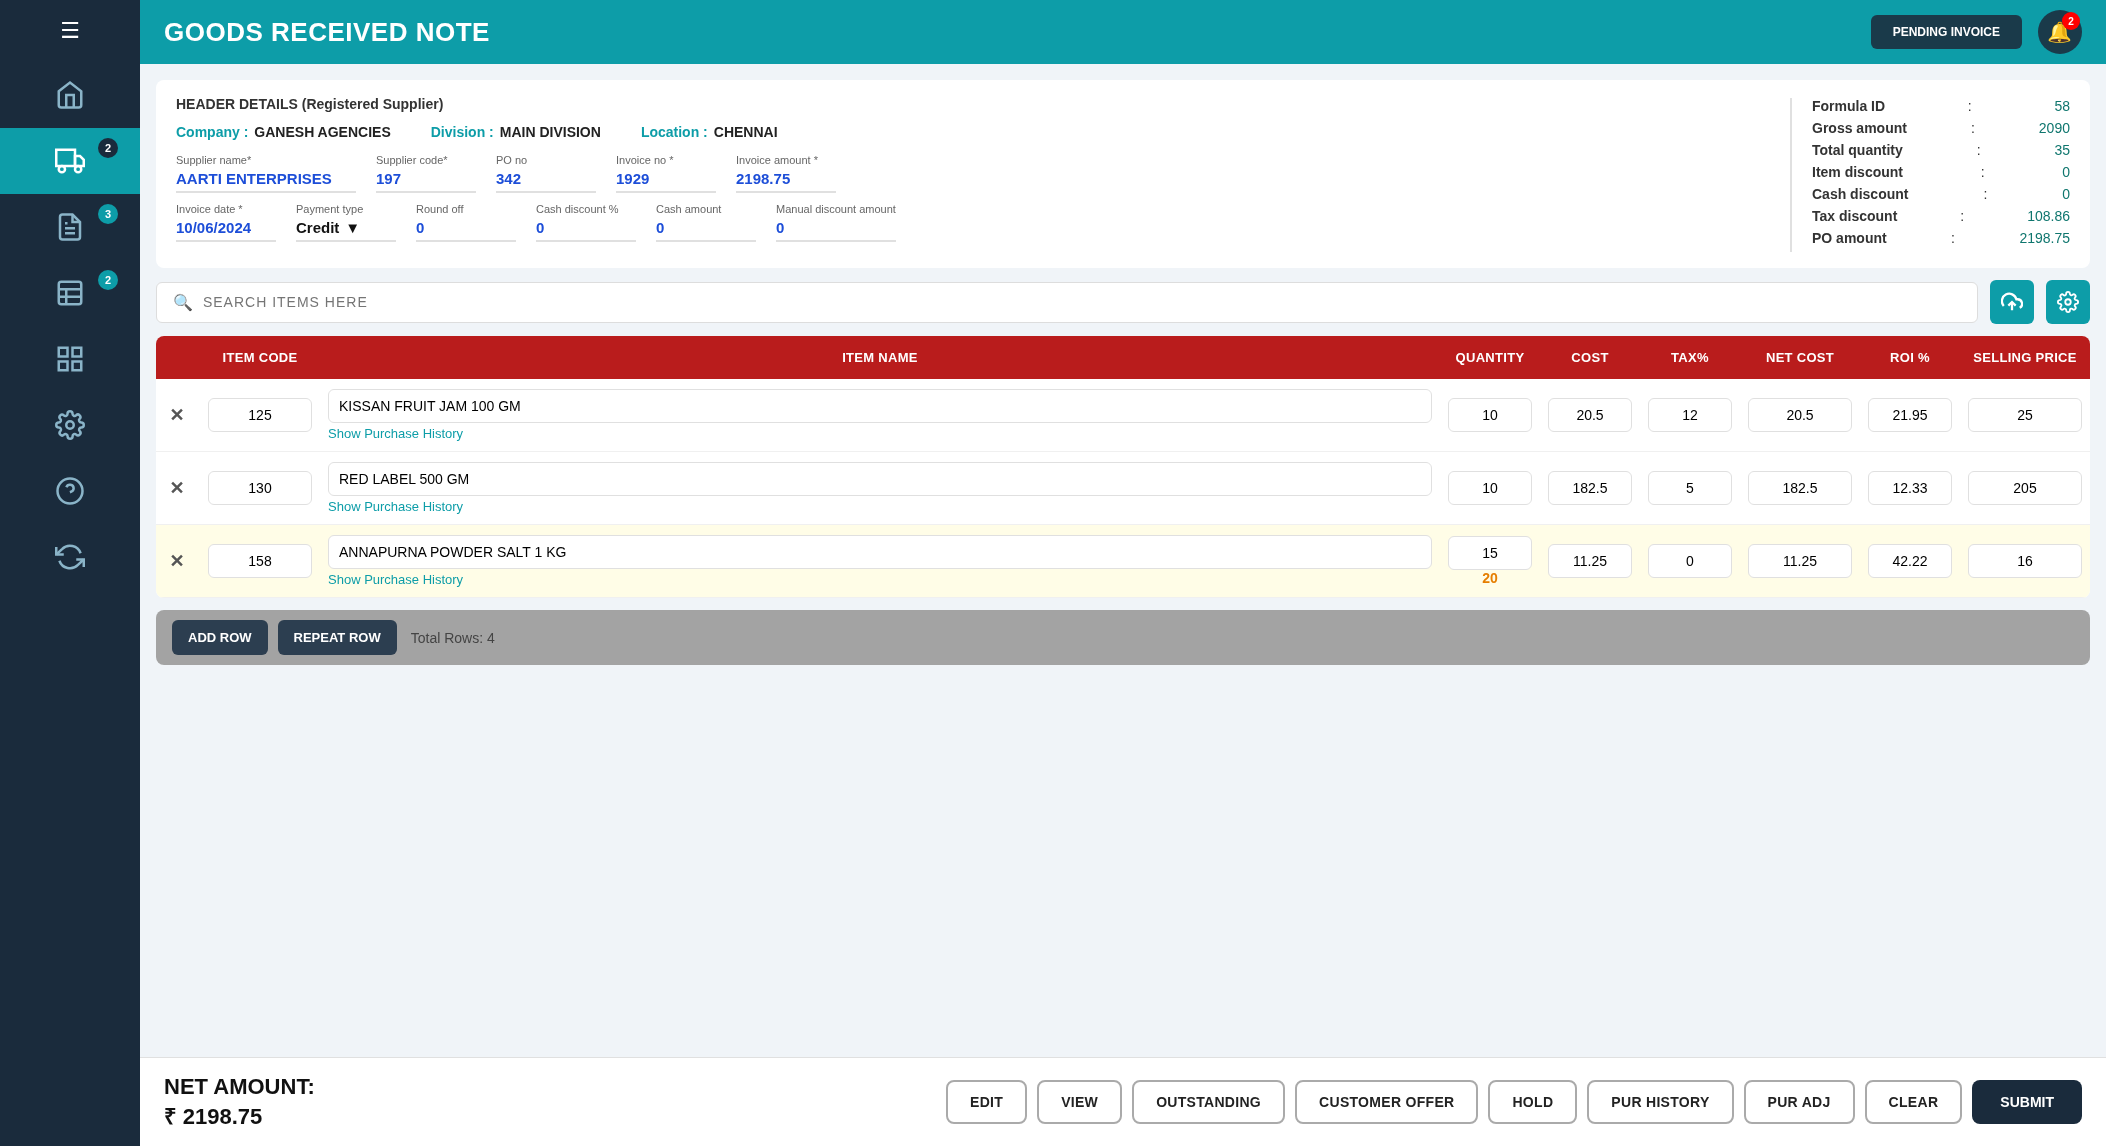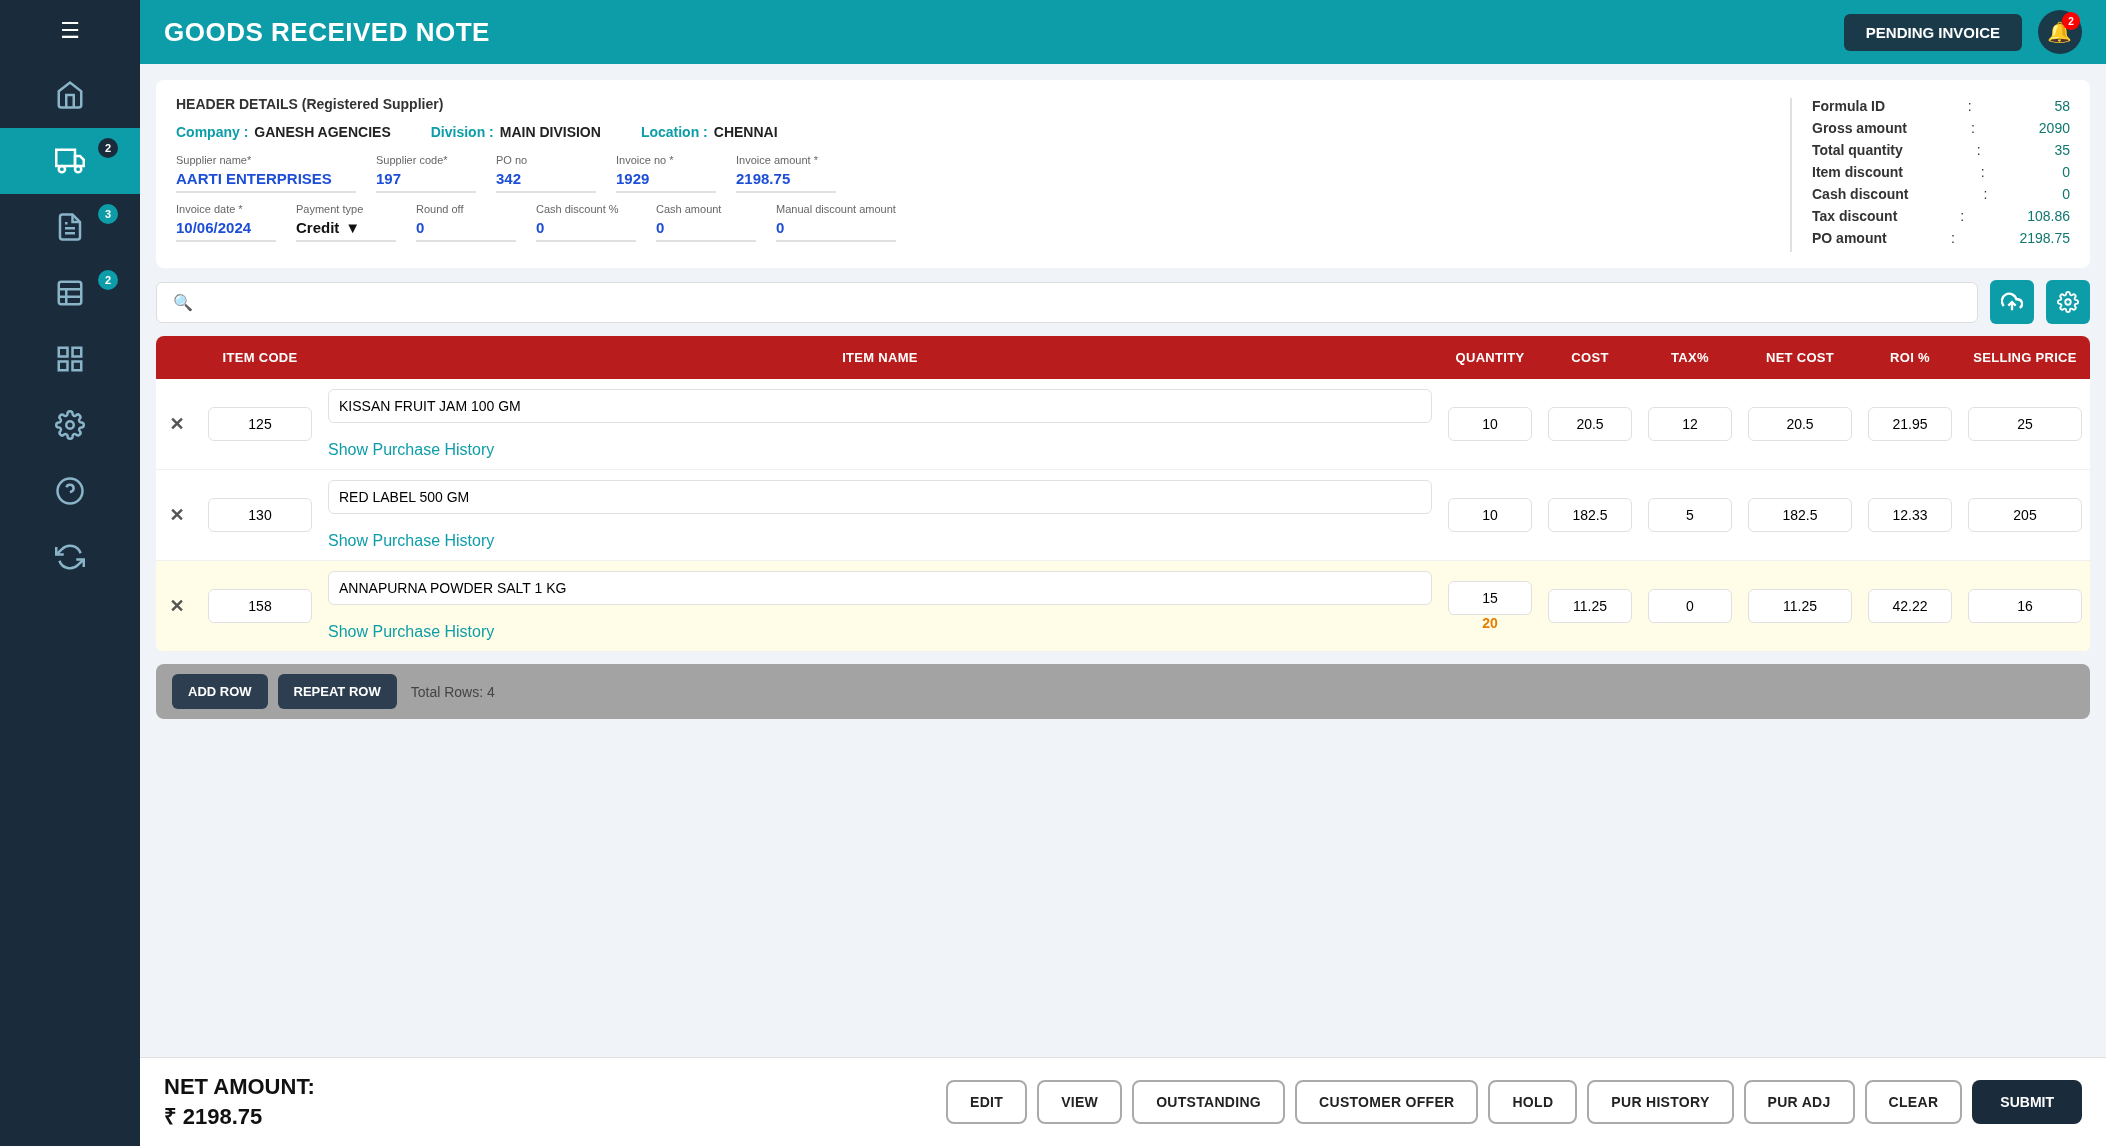--- a/index.html
+++ b/index.html
@@ -78,21 +78,21 @@
       font-size: 26px;
       font-weight: bold;
       letter-spacing: 0.5px;
     }
     .top-bar-right { display: flex; align-items: center; gap: 16px; }
     .pending-invoice-btn {
       background: #1a3a4a;
       color: white;
       border: none;
       padding: 10px 22px;
-      font-size: 15px;
+      font-size: 12px;
       font-weight: bold;
       border-radius: 6px;
       cursor: pointer;
     }
     .notif-btn {
       background: #1a3a4a;
       border: none;
       width: 44px;
       height: 44px;
       border-radius: 50%;
@@ -285,23 +285,23 @@
       border: 1px solid #e0e0e0;
       border-radius: 6px;
       padding: 8px 10px;
       font-size: 14px;
       width: 100%;
       background: white;
       outline: none;
     }
     .show-history {
       color: #0d9da8;
-      font-size: 16px;
-      cursor: pointer;
-      margin-top: 18px;
+      font-size: 13px;
+      cursor: pointer;
+      margin-top: 3px;
       display: block;
       background: none;
       border: none;
       padding: 0;
       text-align: left;
     }
     .cell-delete { width: 44px; text-align: center; padding: 10px 6px; }
     .cell-code { width: 120px; padding: 10px 8px; }
     .cell-name { padding: 10px 8px; }
     .cell-qty { width: 100px; padding: 10px 8px; }
@@ -579,20 +579,21 @@
           <span class="summary-label">PO amount</span>
           <span class="summary-colon">:</span>
           <span class="summary-value">2198.75</span>
         </div>
       </div>
     </div>
 
     <div class="search-row">
       <div class="search-container">
         <span class="search-icon">🔍</span>
+        <input class="search-input" type="text" placeholder="SEARCH ITEMS HERE" style="">
       </div>
       <button class="action-btn">
         <svg viewBox="0 0 24 24" fill="none" stroke="white" stroke-width="2.5" width="22" height="22">
           <polyline points="16 16 12 12 8 16"></polyline>
           <line x1="12" y1="12" x2="12" y2="21"></line>
           <path d="M20.39 18.39A5 5 0 0 0 18 9h-1.26A8 8 0 1 0 3 16.3"></path>
         </svg>
       </button>
       <button class="action-btn">
         <svg viewBox="0 0 24 24" fill="none" stroke="white" stroke-width="2" width="22" height="22">

